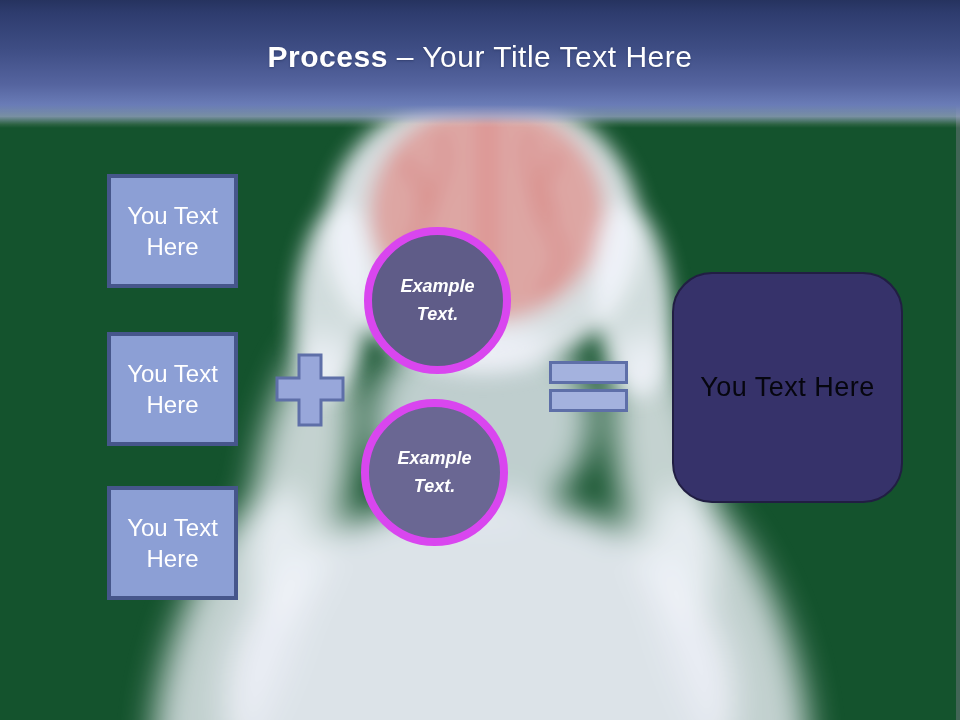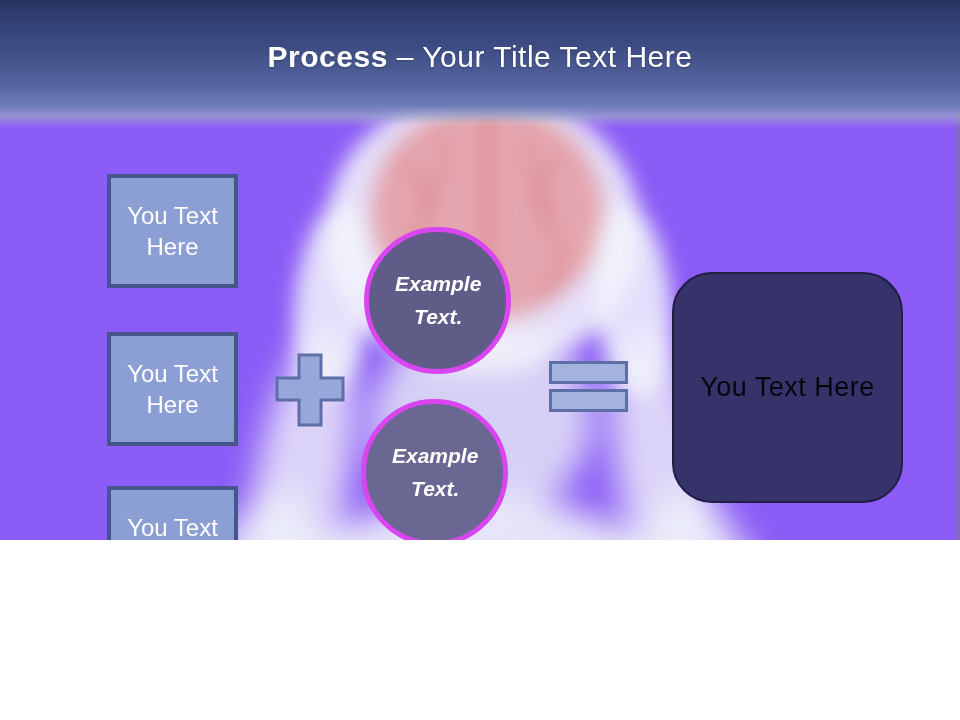--- a/index.html
+++ b/index.html
@@ -1,19 +1,19 @@
 <!DOCTYPE html>
 <html><head>
 <meta charset="utf-8">
 <style>
   html,body{margin:0;padding:0;}
   body{font-family:"Liberation Sans", sans-serif;}
   .slide{
-    position:relative;width:960px;height:540px;overflow:hidden;
-    background:#8b5cf6;
+    position:relative;width:960px;height:720px;overflow:hidden;
+    background:#14532d;
   }
   
   .figure-svg{position:absolute;left:0;top:0;z-index:1;}
   .edge-shade{position:absolute;right:0;top:0;width:4px;height:720px;background:rgba(120,124,138,.45);z-index:2;}
   
   .header{
     position:absolute;left:0;top:0;width:960px;height:128px;z-index:3;
     background:linear-gradient(180deg,
       #26335f 0%, #2e3c6e 10%, #3e4d84 38%, #55649f 66%,
       #6a7cb7 82%, rgba(154,164,202,.75) 91%,
@@ -42,23 +42,23 @@
   .plus-wrap{position:absolute;left:275px;top:352px;z-index:4;}
   .equals-wrap{position:absolute;left:549px;top:361px;z-index:4;}
   .equals-bar{
     width:79px;height:23px;box-sizing:border-box;
     background:#a4b2de;border:3px solid #5e6fa8;
   }
   .equals-bar + .equals-bar{margin-top:5px;}
   
   .proc-circle{
     position:absolute;width:147px;height:147px;border-radius:50%;z-index:4;
-    border:5px solid #d946ef;box-sizing:border-box;
-    display:flex;align-items:center;text-align:center;
-    color:#ffffff;font-size:21px;font-weight:bold;font-style:italic;
+    border:8px solid #d946ef;box-sizing:border-box;
+    display:flex;align-items:center;justify-content:center;text-align:center;
+    color:#ffffff;font-size:18px;font-weight:bold;font-style:italic;
     line-height:1.55;padding:0 26px;
   }
   .proc-circle.c1{left:364px;top:227px;background:#5f5c88;}
   .proc-circle.c2{left:361px;top:399px;background:#6a6793;}
   
   .result-box{
     position:absolute;left:672px;top:272px;width:231px;height:231px;z-index:4;
     background:#36326a;border:2px solid #211e43;border-radius:40px;box-sizing:border-box;
     display:flex;align-items:center;justify-content:center;text-align:center;
     color:#06060f;font-size:27px;letter-spacing:.5px;

